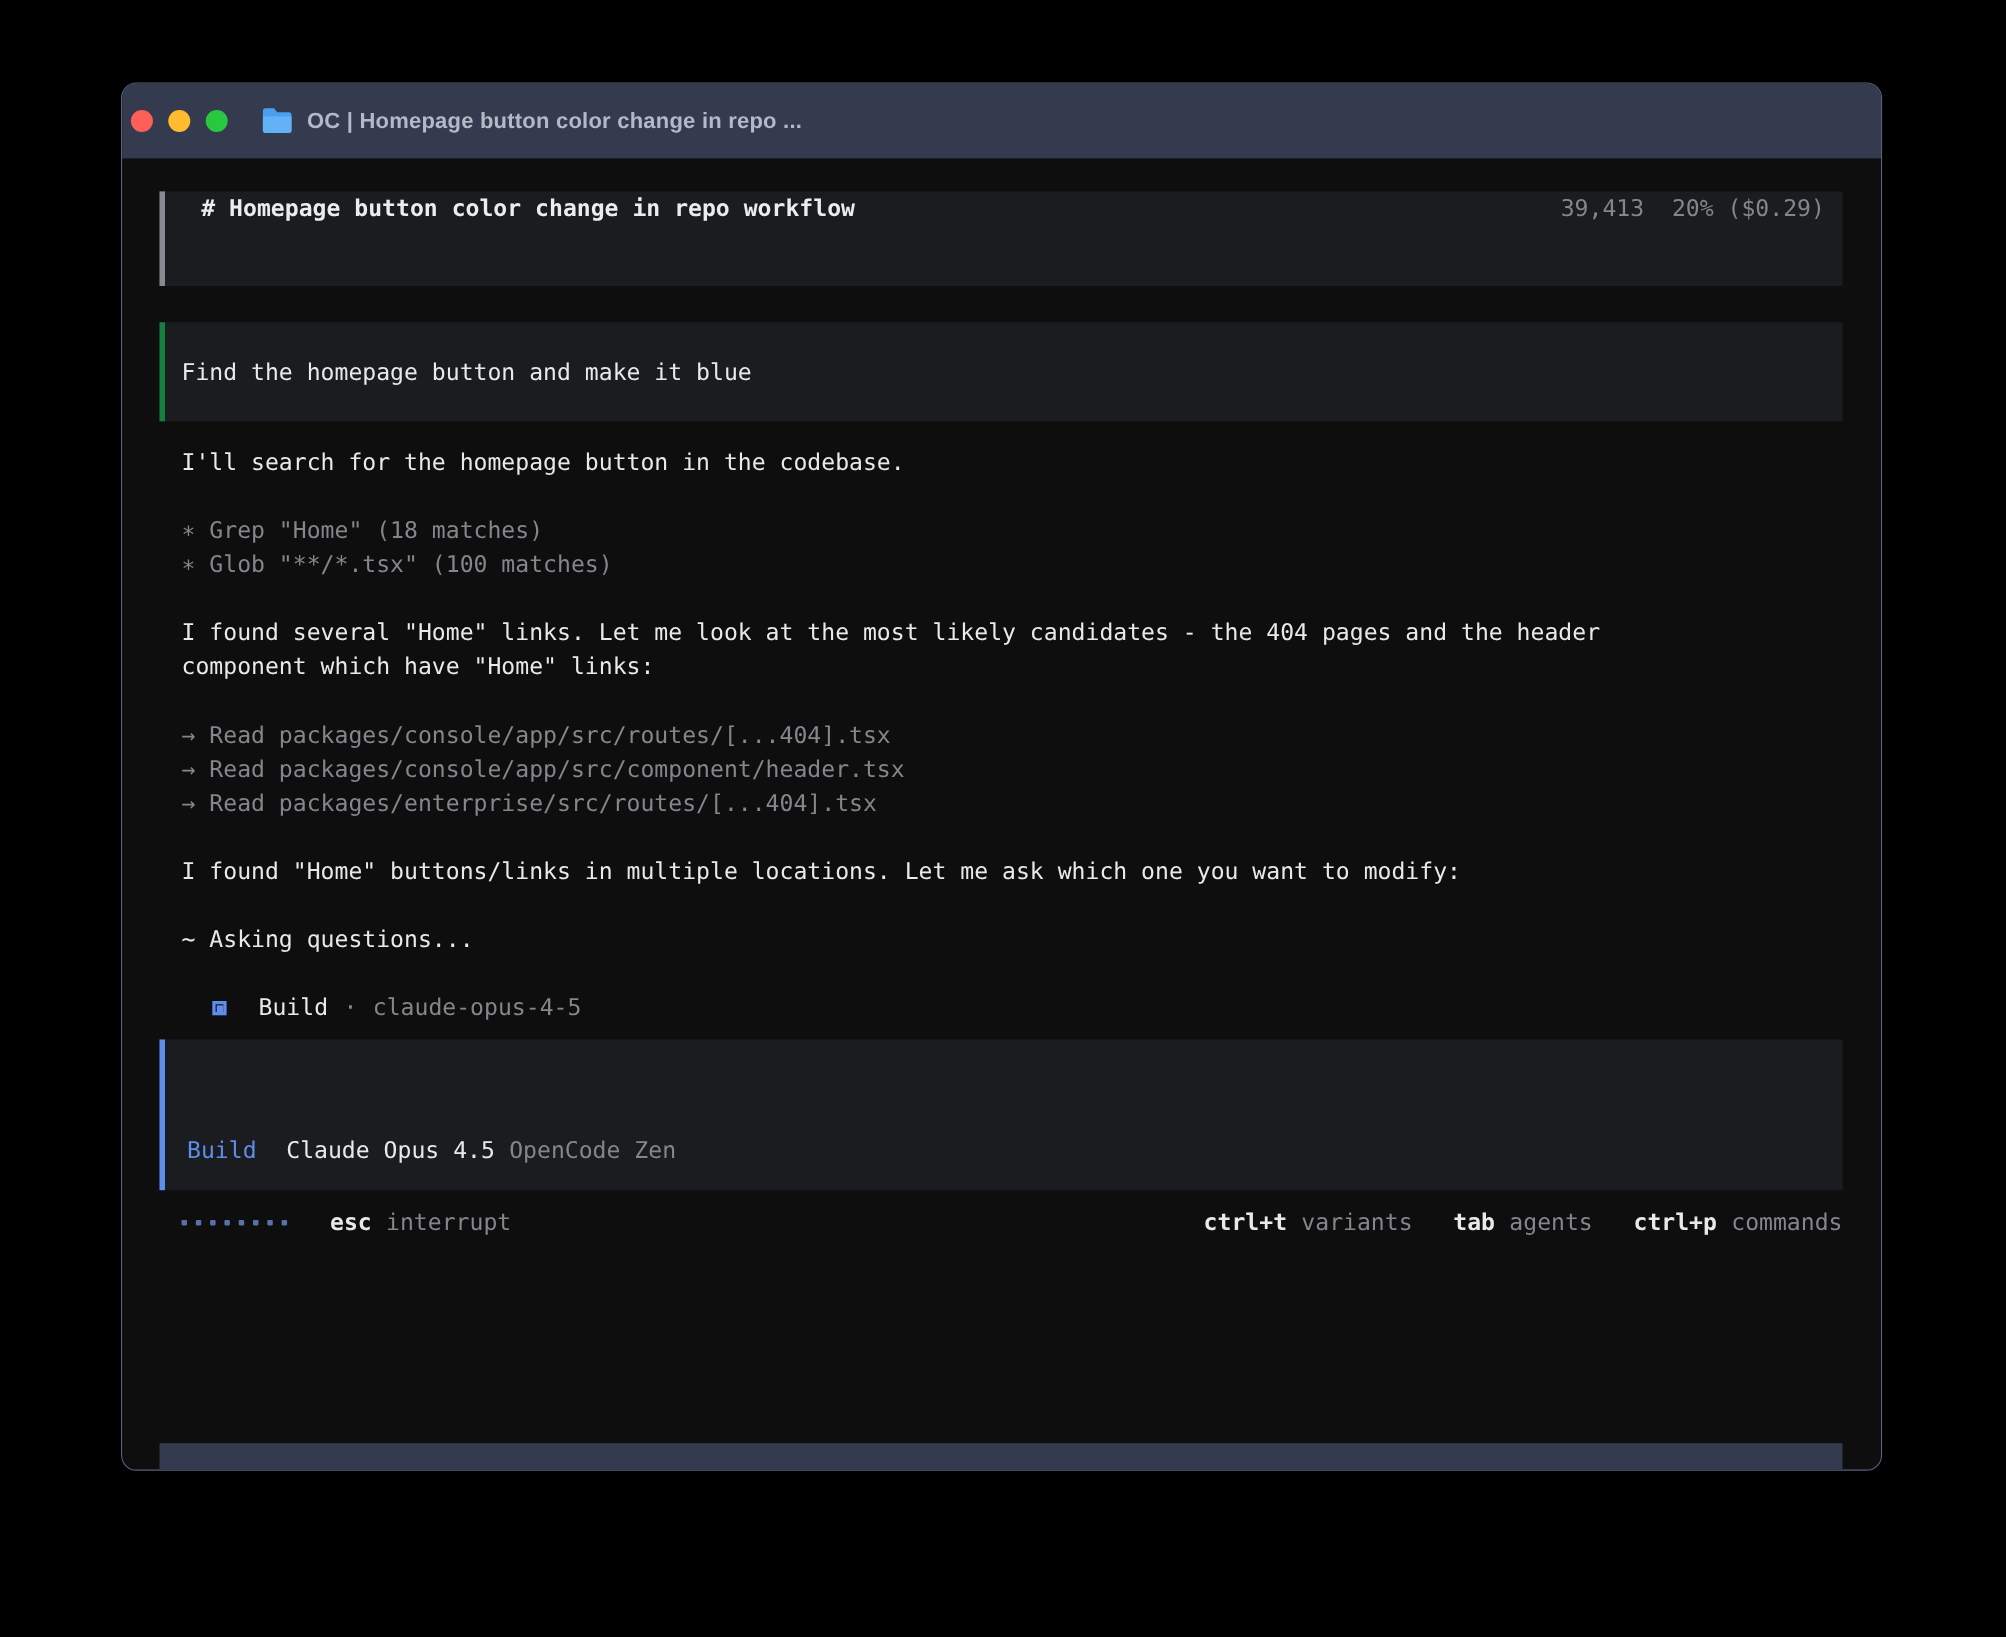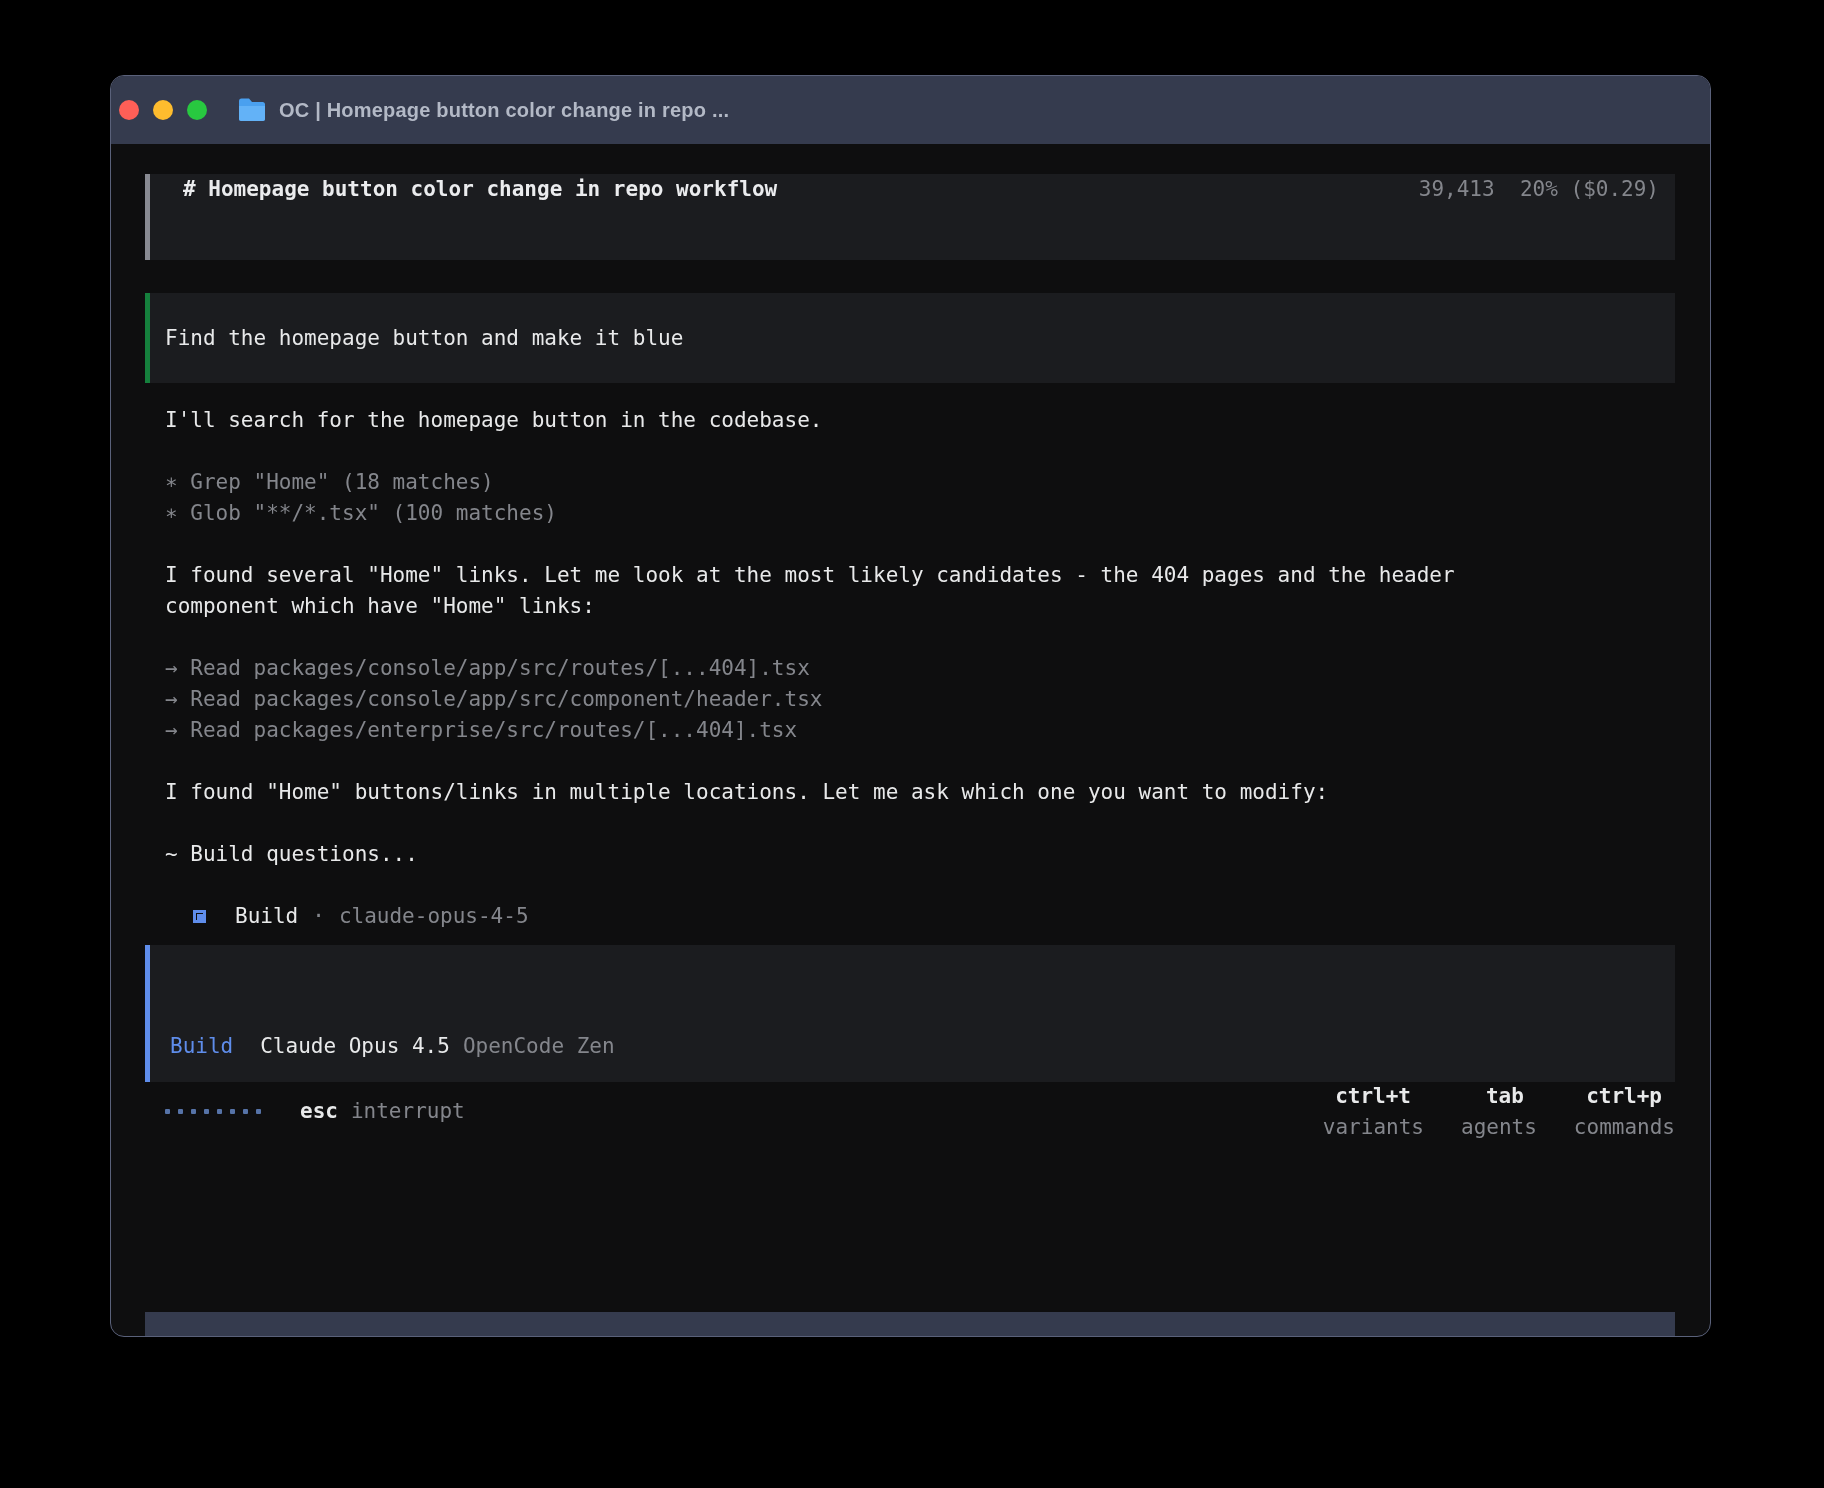--- a/index.html
+++ b/index.html
@@ -74,21 +74,21 @@
   .status-row {
     margin-top:14px; height:31px; display:flex; align-items:center;
     justify-content:space-between; padding:0 0 0 20px;gap:36px;
   }
   .status-left { display:flex; align-items:center; }
   .spinner { display:flex; align-items:center; margin-right:31px; }
   .spinner .dot { width:5px; height:5px; border-radius:1px; background:#5673a8; margin-right:8px; }
   .key   { color:#e8e9ea; font-weight:700; margin-right:13px; }
   .label { color:#84868c; }
   .status-right { display:flex; align-items:center; }
-  .shortcut { display:flex; align-items:flex-end; margin-left:37px;flex-direction:column; }
+  .shortcut { display:flex; align-items:flex-start; margin-left:37px; }
 
   .bottom-strip { margin-top:auto; height:24px; flex:0 0 24px; background:#353b4e; }
 </style>
 </head>
 <body>
 
 <div class="window">
 
   <div class="titlebar">
     <span class="traffic t-red"></span>
@@ -127,21 +127,21 @@
       <div class="para txt">I found several "Home" links. Let me look at the most likely candidates - the 404 pages and the header component which have "Home" links:</div>
 
       <div class="para">
         <div class="tool-line">→ Read packages/console/app/src/routes/[...404].tsx</div>
         <div class="tool-line">→ Read packages/console/app/src/component/header.tsx</div>
         <div class="tool-line">→ Read packages/enterprise/src/routes/[...404].tsx</div>
       </div>
 
       <div class="para txt">I found "Home" buttons/links in multiple locations. Let me ask which one you want to modify:</div>
 
-      <div class="para txt">~ Build questions...</div>
+      <div class="para txt">~ Asking questions...</div>
 
       <div class="agent-line">
         <span class="agent-icon"></span>
         <span class="agent-name">Build</span>
         <span class="agent-sep">·</span>
         <span class="agent-model">claude-opus-4-5</span>
       </div>
     </div>
 
     <div class="block input-block">

